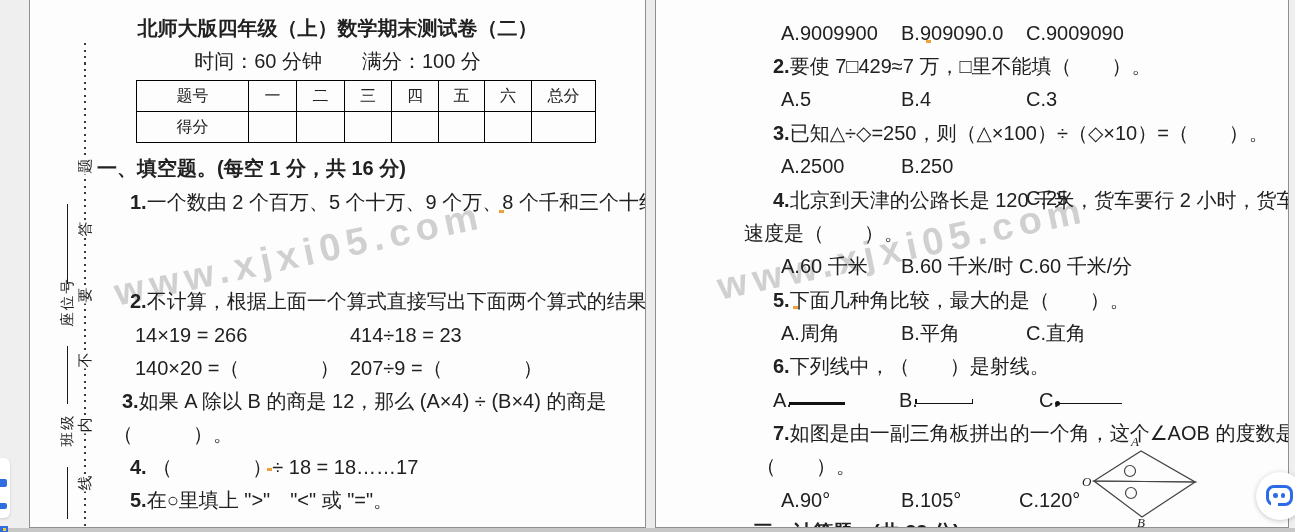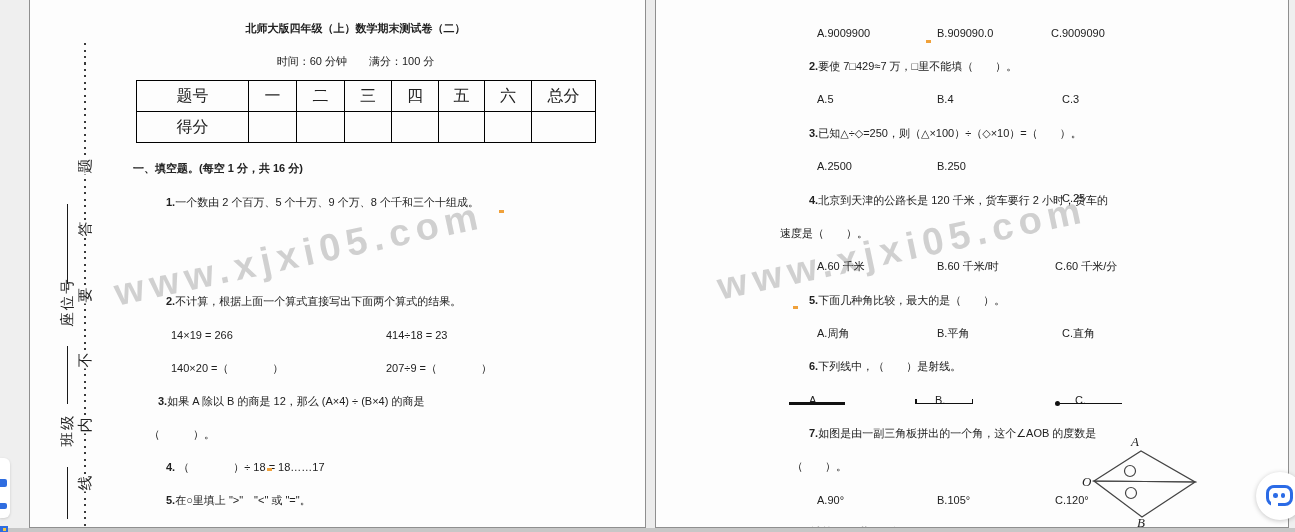--- a/index.html
+++ b/index.html
@@ -8,21 +8,21 @@
   .screen { position:relative; width:1295px; height:532px; background:#efefef; }
 
   .page { position:absolute; top:0; height:528px; background:#fdfdfd;
     border-left:1px solid #8f8f8f; border-right:1px solid #8f8f8f; border-bottom:1px solid #8f8f8f;
     overflow:hidden; color:#212121; }
   .page-left  { left:29px;  width:617px; }
   .page-right { left:655px; width:634px; }
   .bottom-band { position:absolute; left:0; top:528px; width:1295px; height:4px; background:#c7c7c7; }
   .gap { position:absolute; left:646px; top:0; width:9px; height:528px; background:#ececec; }
 
-  .ln { position:absolute; white-space:nowrap; font-size:11px; line-height:22px; color:#212121;padding-left:36px; }
+  .ln { position:absolute; white-space:nowrap; font-size:20px; line-height:22px; color:#212121; }
   .num { font-weight:bold; }
   .bold { font-weight:bold; }
   .ctr { left:0; right:0; text-align:center; }
 
   
   table.score { position:absolute; left:83px; top:80px; width:459px; border-collapse:collapse; table-layout:fixed;margin-left:23px; }
   table.score td { border:1.5px solid #000; height:31px; text-align:center; font-size:16px; padding:0; }
 
   
   .wm { position:absolute; transform:rotate(-12deg); transform-origin:left center;
@@ -147,21 +147,21 @@
     <div class="spell" style="left:469px; top:210px;"></div>
     <div class="spell" style="left:237px; top:468px;"></div>
   </div>
 
   <div class="page page-right">
 
     <div class="wm" style="left:62px; top:266px;">www.xjxi05.com</div>
 
     <div class="ln" style="left:125px; top:22px;">A.9009900</div>
     <div class="ln" style="left:245px; top:22px;">B.909090.0</div>
-    <div class="ln" style="left:359px; top:22px;">C.9009090</div>
+    <div class="ln" style="left:370px; top:22px;">C.9009090</div>
 
     <div class="ln" style="left:117px; top:55px;">
       <span class="num">2.</span><span>要使 7□429≈7 万，□里不能填（　　）。</span>
     </div>
     <div class="ln" style="left:125px; top:88px;text-align:center;">A.5</div>
     <div class="ln" style="left:245px; top:88px;">B.4</div>
     <div class="ln" style="left:370px; top:88px;">C.3</div>
 
     <div class="ln" style="left:117px; top:122px;">
       <span class="num">3.</span><span>已知△÷◇=250，则（△×100）÷（◇×10）=（　　）。</span>

